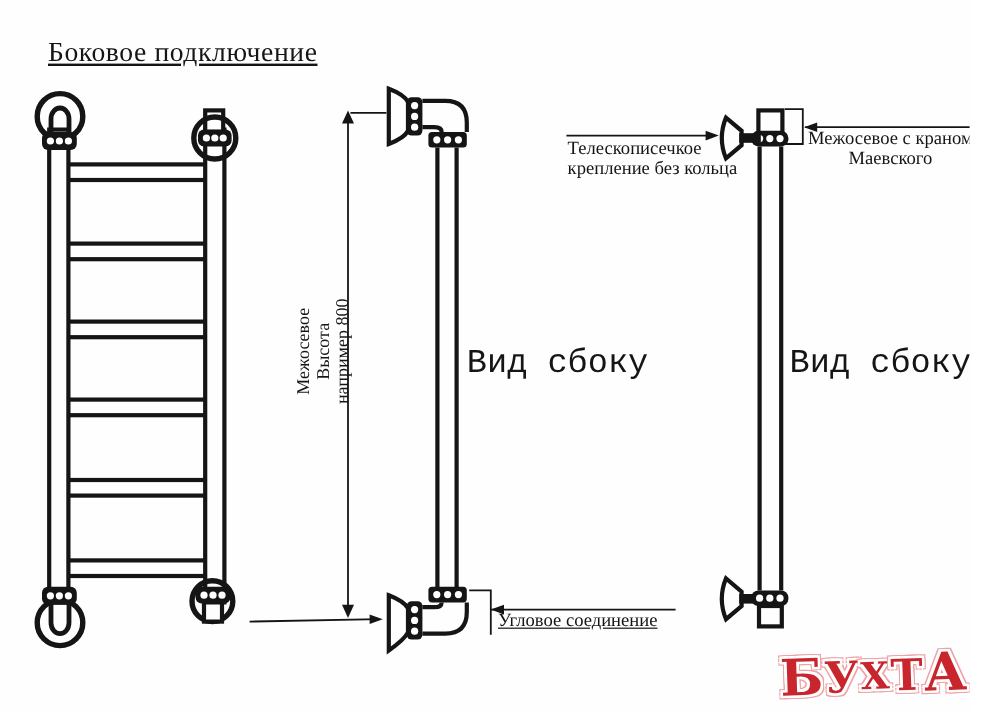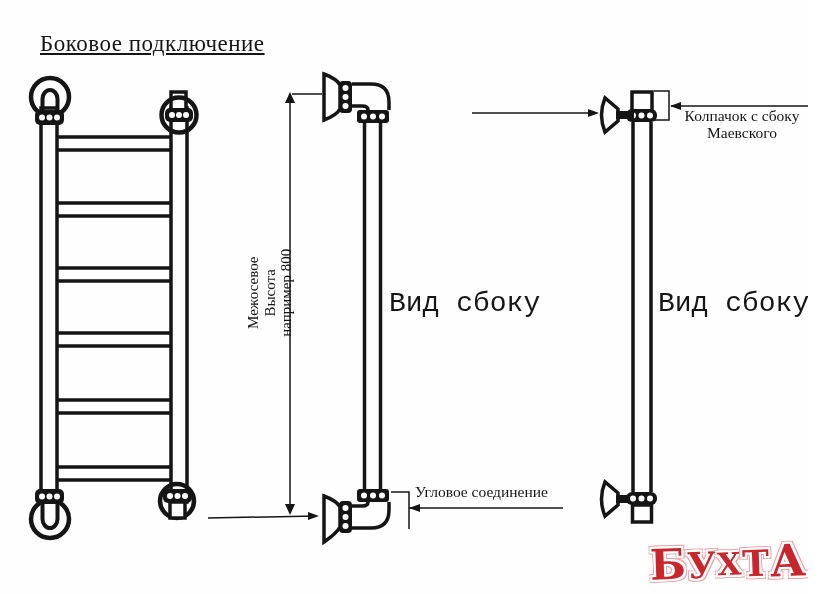--- a/index.html
+++ b/index.html
@@ -210,29 +210,31 @@
     <div>Межосевое</div>
     <div>Высота</div>
     <div>например 800</div>
   </div>
 
   <div class="abs caption" style="left:389px;top:288px;">Вид сбоку</div>
 
   <div class="abs caption" style="left:658px;top:288px;">Вид сбоку</div>
 
   <div class="abs lbl" style="left:473px;top:116px;">
+    <div>Телескописечкое</div>
+    <div>крепление без кольца</div>
   </div>
 
   <div class="abs lbl center" style="left:672px;top:108px;width:140px;">
-    <div>Колпачок с сбоку</div>
+    <div>Межосевое с краном</div>
     <div>Маевского</div>
   </div>
 
 
-  <div class="abs lbl" style="left:415px;top:484px;">
+  <div class="abs lbl" style="left:415px;top:510px;text-decoration:underline;">
     <div>Угловое соединение</div>
   </div>
 
   <div class="abs logo" style="left:650px;top:537px;">
     <span class="l0">Б</span>
     <span class="l1">У</span>
     <span class="l2">Х</span>
     <span class="l3">Т</span>
     <span class="l4">А</span>
   </div>

